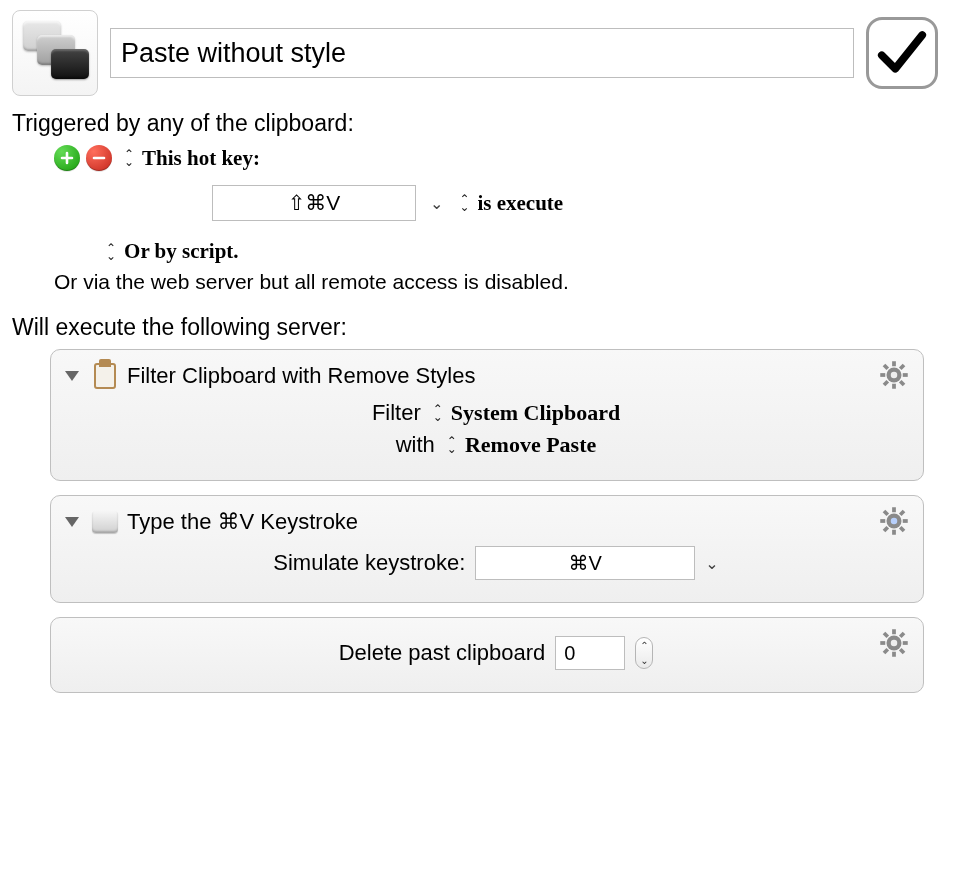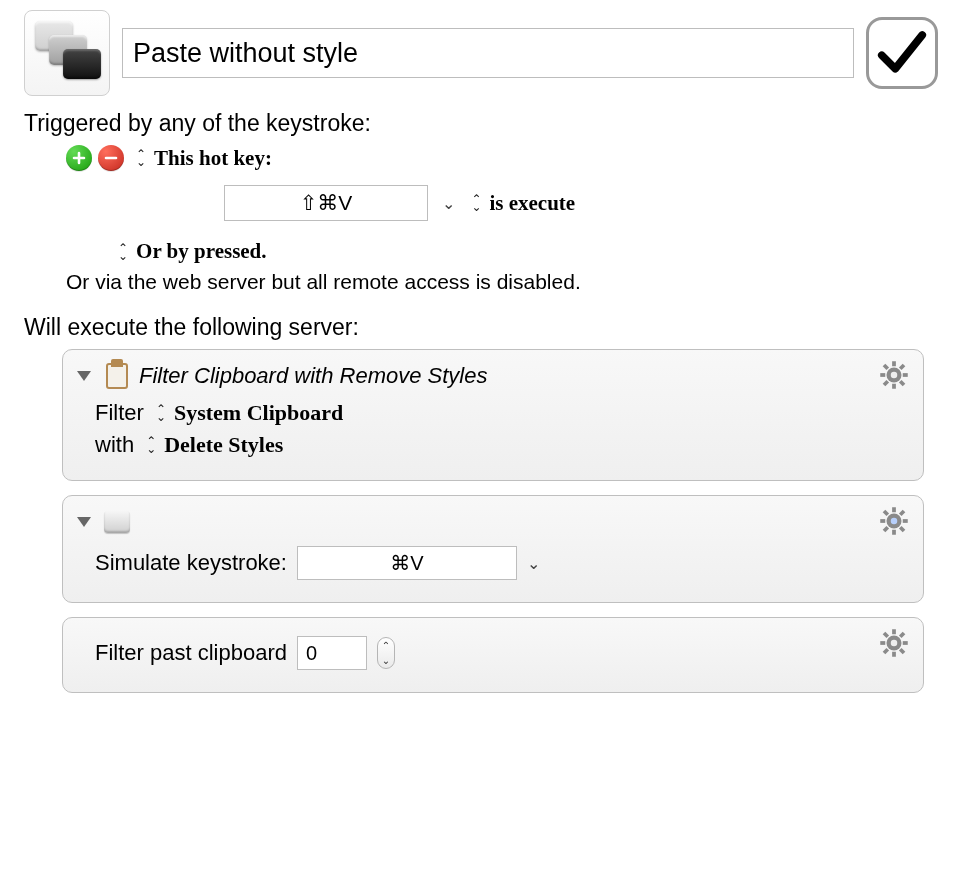--- a/index.html
+++ b/index.html
@@ -7,21 +7,20 @@
     margin: 0;
     padding: 0;
     background: #ffffff;
     font-family: -apple-system, "Helvetica Neue", Helvetica, Arial, sans-serif;
     font-size: 21px;
     color: #000;
     width: 958px;
   }
   .container {
     padding: 10px 20px 20px 12px;
-    margin-left: 12px;
   }
 
   
   .header-row {
     display: flex;
     align-items: center;
     gap: 12px;
     margin-bottom: 14px;
   }
   .macro-icon {
@@ -123,34 +122,34 @@
     display:flex; align-items:center; gap:8px;
     margin-bottom: 10px;
   }
   .disclose {
     width:0; height:0;
     border-left:7px solid transparent;
     border-right:7px solid transparent;
     border-top:10px solid #666;
     margin-right:4px;
   }
-  .action-title { font-size:22px;font-style:italic; }
+  .action-title { font-size:22px; }
   .gear {
     position:absolute; right:14px; top:10px;
     width:30px; height:30px;
     display:flex; align-items:center; justify-content:center;
   }
   .gear svg { width:30px; height:30px; }
 
   .action-body {
     margin-left: 18px;
     font-size:22px;
   }
   .kv-row {
-    display:flex; align-items:center; gap:10px; margin:6px 0;
+    display:flex; align-items:center; gap:10px; margin:6px 0;justify-content:center;
   }
   .small-input {
     border:1px solid #bdbdbd; background:#fff;
     height:34px;
     display:flex; align-items:center; justify-content:center;
     font-size:20px;
   }
   .keystroke-input { width:220px; }
   .num-input {
     border:1px solid #bdbdbd; background:#fff;
@@ -199,21 +198,21 @@
       </div>
     </div>
     <input class="title-input" type="text" value="Paste without style" style="">
     <div class="enable-box">
       <svg viewBox="0 0 24 24">
           <path d="M3 13 L9 19 L21 4" fill="none" stroke="#000" stroke-width="3.4" stroke-linecap="round" stroke-linejoin="round"></path>
         </svg>
     </div>
   </div>
 
-  <div class="section-heading">Triggered by any of the keystroke:</div>
+  <div class="section-heading">Triggered by any of the clipboard:</div>
 
   <div class="trigger-row">
     <span class="circ-btn circ-plus">
       <svg viewBox="0 0 16 16">
           <path d="M8 3v10M3 8h10" stroke="#fff" stroke-width="2.6" stroke-linecap="round"></path>
         </svg>
     </span>
     <span class="circ-btn circ-minus">
       <svg viewBox="0 0 16 16">
           <path d="M3 8h10" stroke="#fff" stroke-width="2.6" stroke-linecap="round"></path>
@@ -241,21 +240,21 @@
       <span class="bold">is execute</span>
     </span>
   </div>
 
   <div class="or-script">
     <span class="updown-row">
       <span class="updown">
         <span>⌃</span>
           <span>⌄</span>
       </span>
-      <span class="bold">Or by pressed.</span>
+      <span class="bold">Or by script.</span>
     </span>
   </div>
 
   <div class="remote-note">Or via the web server but all remote access is disabled.</div>
 
   <div class="section-heading">Will execute the following server:</div>
 
   <div class="action">
     <div class="gear">
       <svg viewBox="0 0 24 24">
@@ -293,21 +292,21 @@
           <span class="bold">System Clipboard</span>
         </span>
       </div>
       <div class="kv-row">
         <span>with</span>
         <span class="updown-row">
           <span class="updown">
               <span>⌃</span>
               <span>⌄</span>
             </span>
-          <span class="bold">Delete Styles</span>
+          <span class="bold">Remove Paste</span>
         </span>
       </div>
     </div>
   </div>
 
   <div class="action">
     <div class="gear gear-active">
       <svg viewBox="0 0 24 24">
         <g fill="#8a8a8a">
           <circle cx="12" cy="12" r="6"></circle>
@@ -323,20 +322,21 @@
               <line x1="17" y1="7" x2="20" y2="4"></line>
           </g>
         </g>
       </svg>
     </div>
     <div class="action-header">
       <div class="disclose"></div>
       <span class="act-icon">
           <span class="icon-key"></span>
         </span>
+      <span class="action-title">Type the ⌘V Keystroke</span>
     </div>
     <div class="action-body">
       <div class="kv-row">
         <span>Simulate keystroke:</span>
         <div class="small-input keystroke-input">
           <span>⌘V</span>
         </div>
         <span class="chev-down">⌄</span>
       </div>
     </div>
@@ -356,21 +356,21 @@
             <line x1="4" y1="4" x2="7" y2="7"></line>
               <line x1="17" y1="17" x2="20" y2="20"></line>
             <line x1="4" y1="20" x2="7" y2="17"></line>
               <line x1="17" y1="7" x2="20" y2="4"></line>
           </g>
         </g>
       </svg>
     </div>
     <div class="action-body">
       <div class="kv-row">
-        <span>Filter past clipboard</span>
+        <span>Delete past clipboard</span>
         <input class="num-input" type="text" value="0" style="">
         <span class="stepper">
           <span>⌃</span>
           <span>⌄</span>
         </span>
       </div>
     </div>
   </div>
 
 </div>

